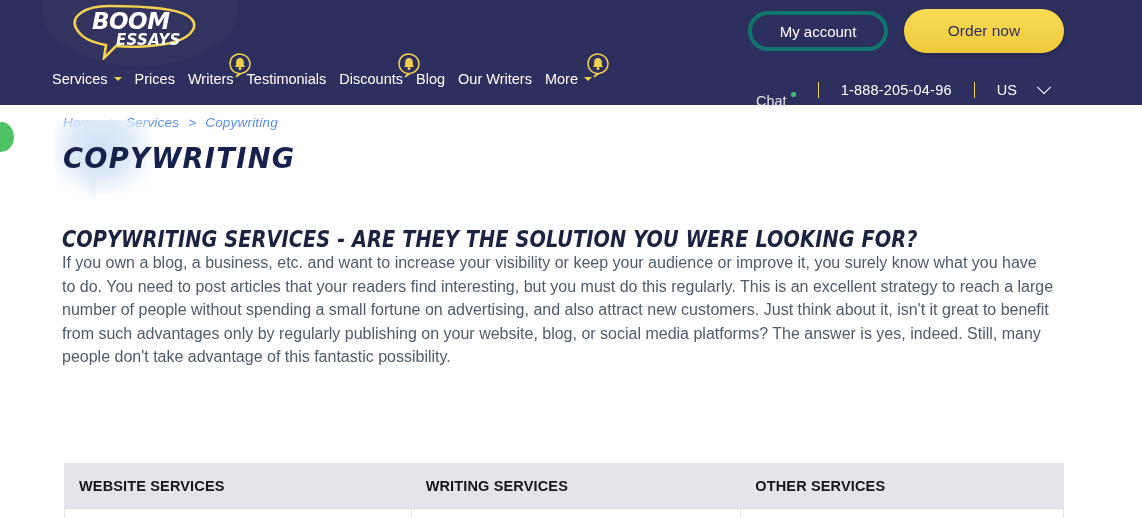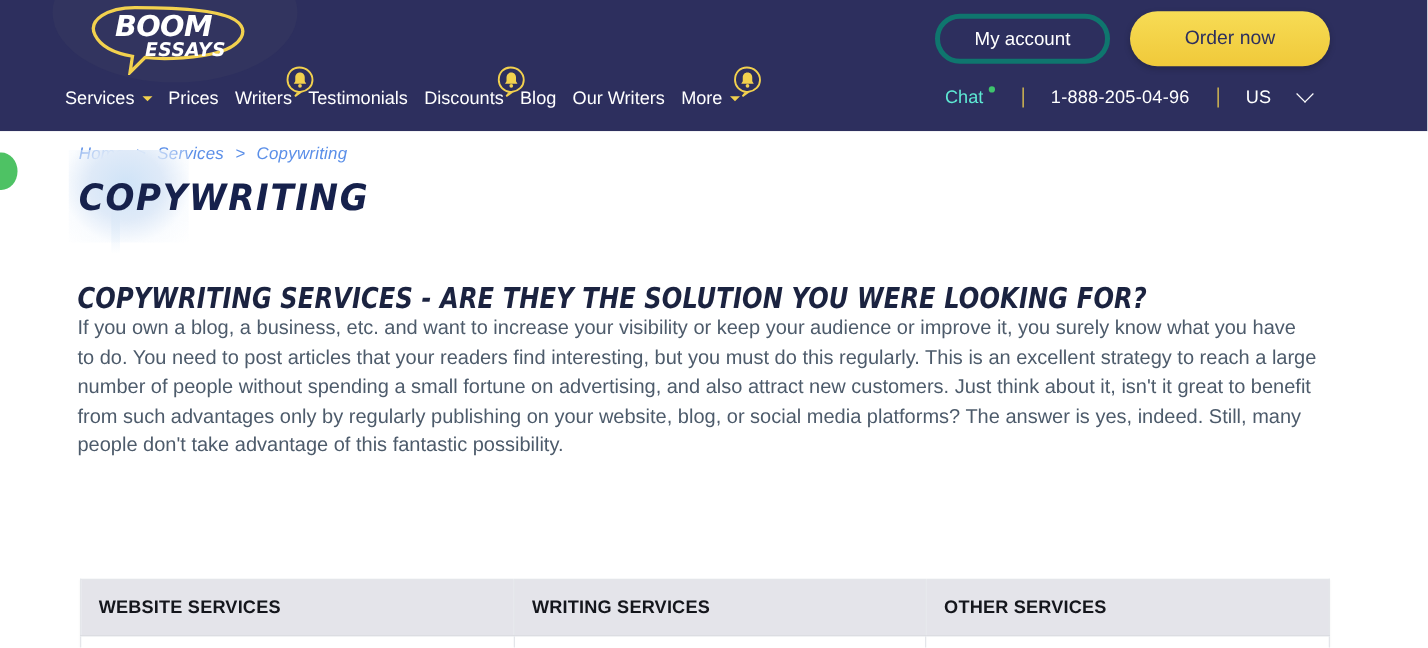--- a/index.html
+++ b/index.html
@@ -115,24 +115,25 @@
   .top-utils {
     position: absolute;
     left: 756px;
     top: 70px;
     display: flex;
     align-items: center;
     font-size: 14.5px;
     color: #ffffff;
   }
   .chat-link {
-    color: #5eead4;
+    color: #e5e5e5;
     position: relative;
     padding-right: 9px;
     cursor: pointer;
+    margin-top: 23px;
   }
   .chat-dot {
     position: absolute;
     right: 0px;
     top: -1px;
     width: 5px; height: 5px;
     border-radius: 50%;
     background: #3ec46d;
   }
   .util-sep {

